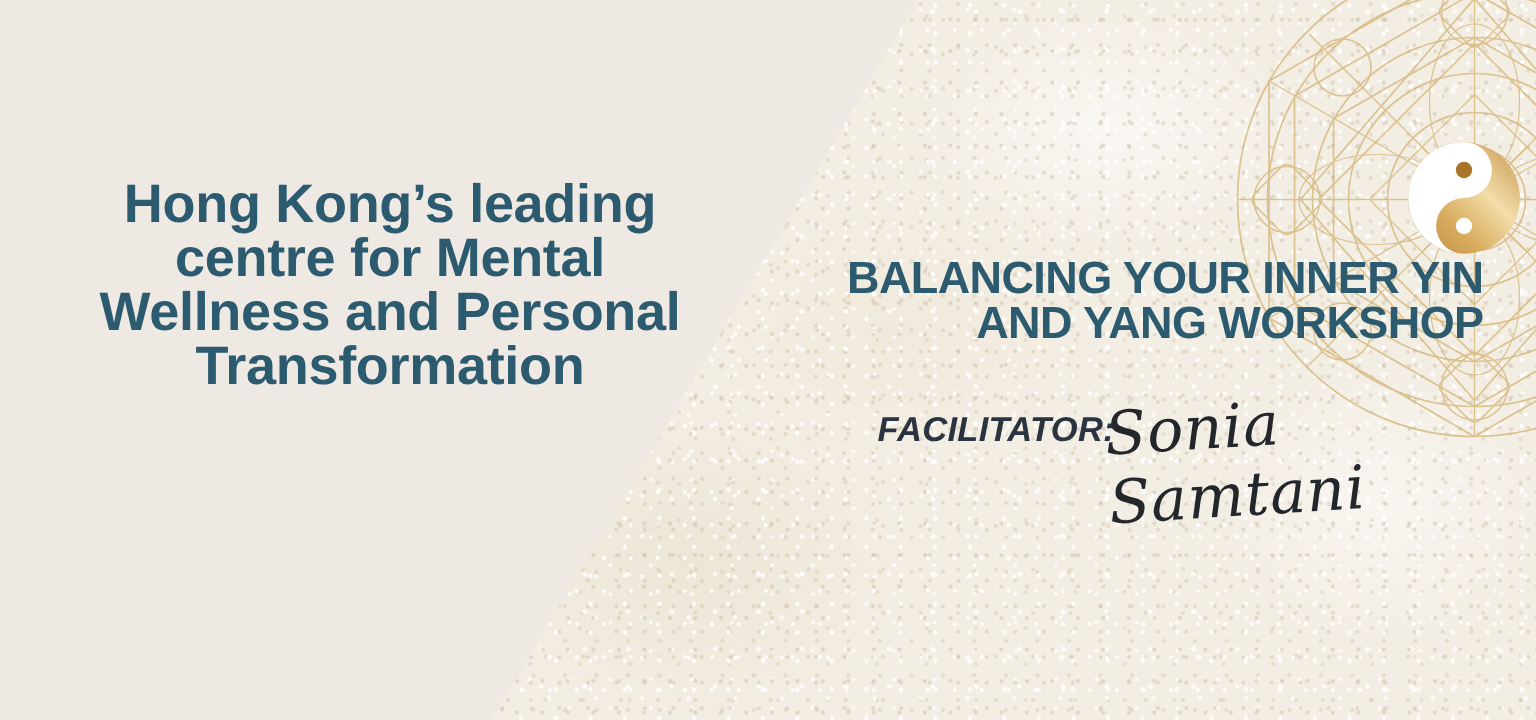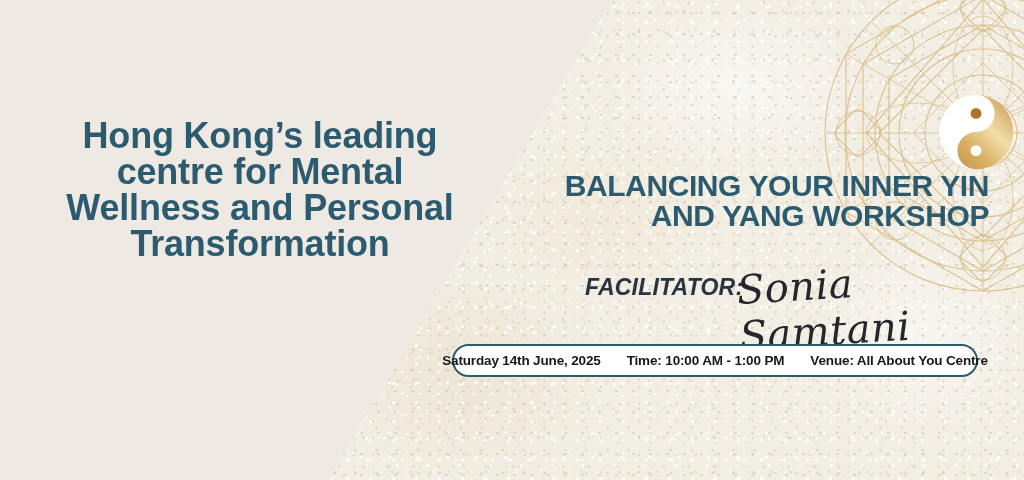--- a/index.html
+++ b/index.html
@@ -243,19 +243,14 @@
 Transformation</div>
 
   <div class="workshop-title">BALANCING YOUR INNER YIN
 AND YANG WORKSHOP</div>
 
   <div class="facilitator-row">
     <span class="facilitator-label">FACILITATOR:</span>
     <span class="facilitator-name">Sonia Samtani</span>
   </div>
 
-  <div class="detail-pill">
-    <span>Saturday 14th June, 2025</span>
-    <span>Time: 10:00 AM - 1:00 PM</span>
-    <span>Venue: All About You Centre</span>
-  </div>
 
 </div>
 
 </body></html>

